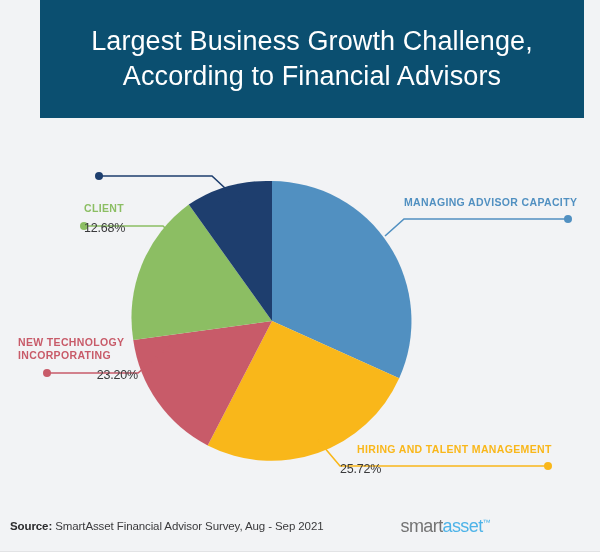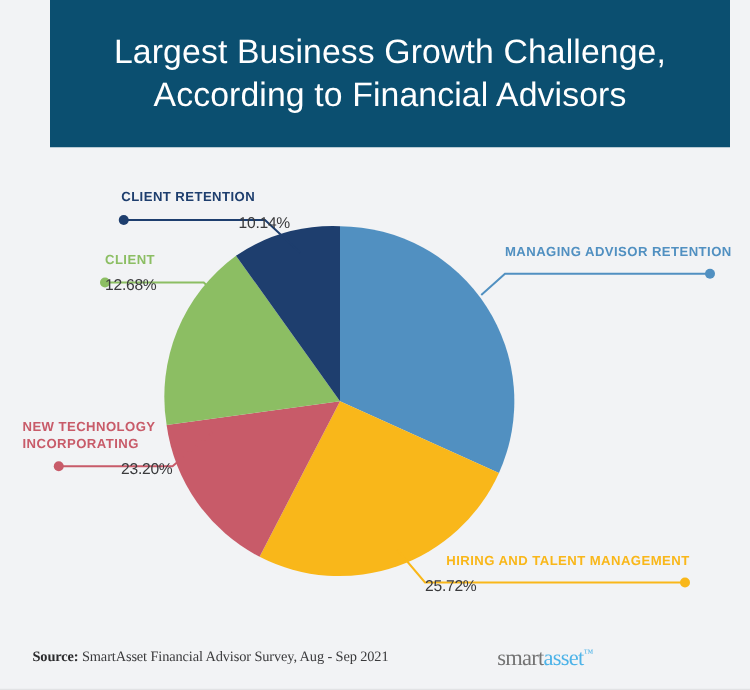--- a/index.html
+++ b/index.html
@@ -84,23 +84,22 @@
   .footer {
     position: absolute;
     left: 0;
     top: 500px;
     width: 500px;
     height: 52px;
     background: #f2f3f5;
     display: flex;
     align-items: center;
     justify-content: space-between;
-    padding: 0 26px;
+    padding: 0 10px;
     box-sizing: border-box;
-    font-family: Liberation Serif, serif;
   }
   .source {
     font-size: 11.5px;
     color: #3a3a3c;
     letter-spacing: -0.1px;
   }
   .source b { font-weight: bold; color: #2b2b2d; }
   .logo {
     font-size: 18px;
     letter-spacing: -0.6px;
@@ -166,43 +165,39 @@
         <polyline points="318,322 340,348 548,348" fill="none" stroke="#f9b71a" stroke-width="1.6"></polyline>
         <circle cx="548" cy="348" r="4" fill="#f9b71a"></circle>
       </g>
 
       <g>
         <polyline points="385,118 404,101 568,101" fill="none" stroke="#5190c1" stroke-width="1.6"></polyline>
         <circle cx="568" cy="101" r="4" fill="#5190c1"></circle>
       </g>
     </svg>
 
-    <div class="callout align-left" style="left:97px; top:34px;">
-      <div class="callout-title" style="color:#1e3e6e;">CLIENT RETENTION</div>
-      <div class="callout-value" style="margin-top:6px; text-align:right; width:135px;">10.14%</div>
-    </div>
 
     <div class="callout align-left" style="left:84px; top:84px;">
       <div class="callout-title" style="color:#8cbe63;">CLIENT</div>
       <div class="callout-value" style="margin-top:6px;">12.68%</div>
     </div>
 
     <div class="callout align-left" style="left:18px; top:218px;">
       <div class="callout-title" style="color:#c85b69;">NEW TECHNOLOGY</div>
       <div class="callout-title" style="color:#c85b69;">INCORPORATING</div>
       <div class="callout-value" style="margin-top:6px; text-align:right; width:120px;">23.20%</div>
     </div>
 
     <div class="callout align-left" style="left:340px; top:325px;">
       <div class="callout-title" style="color:#f9b71a;padding-left:17px;">HIRING AND TALENT MANAGEMENT</div>
       <div class="callout-value" style="margin-top:6px;">25.72%</div>
     </div>
 
     <div class="callout align-left" style="left:404px; top:78px;">
-      <div class="callout-title" style="color:#5190c1;">MANAGING ADVISOR RETENTION</div>
+      <div class="callout-title" style="color:#5190c1;">MANAGING ADVISOR CAPACITY</div>
     </div>
 
   </div>
 
   <div class="footer">
     <div class="source">
       <b>Source:</b><span> SmartAsset Financial Advisor Survey, Aug - Sep 2021</span>
     </div>
     <div class="logo">
       <span class="smart">smart</span><span class="asset">asset</span><span class="tm">™</span>

